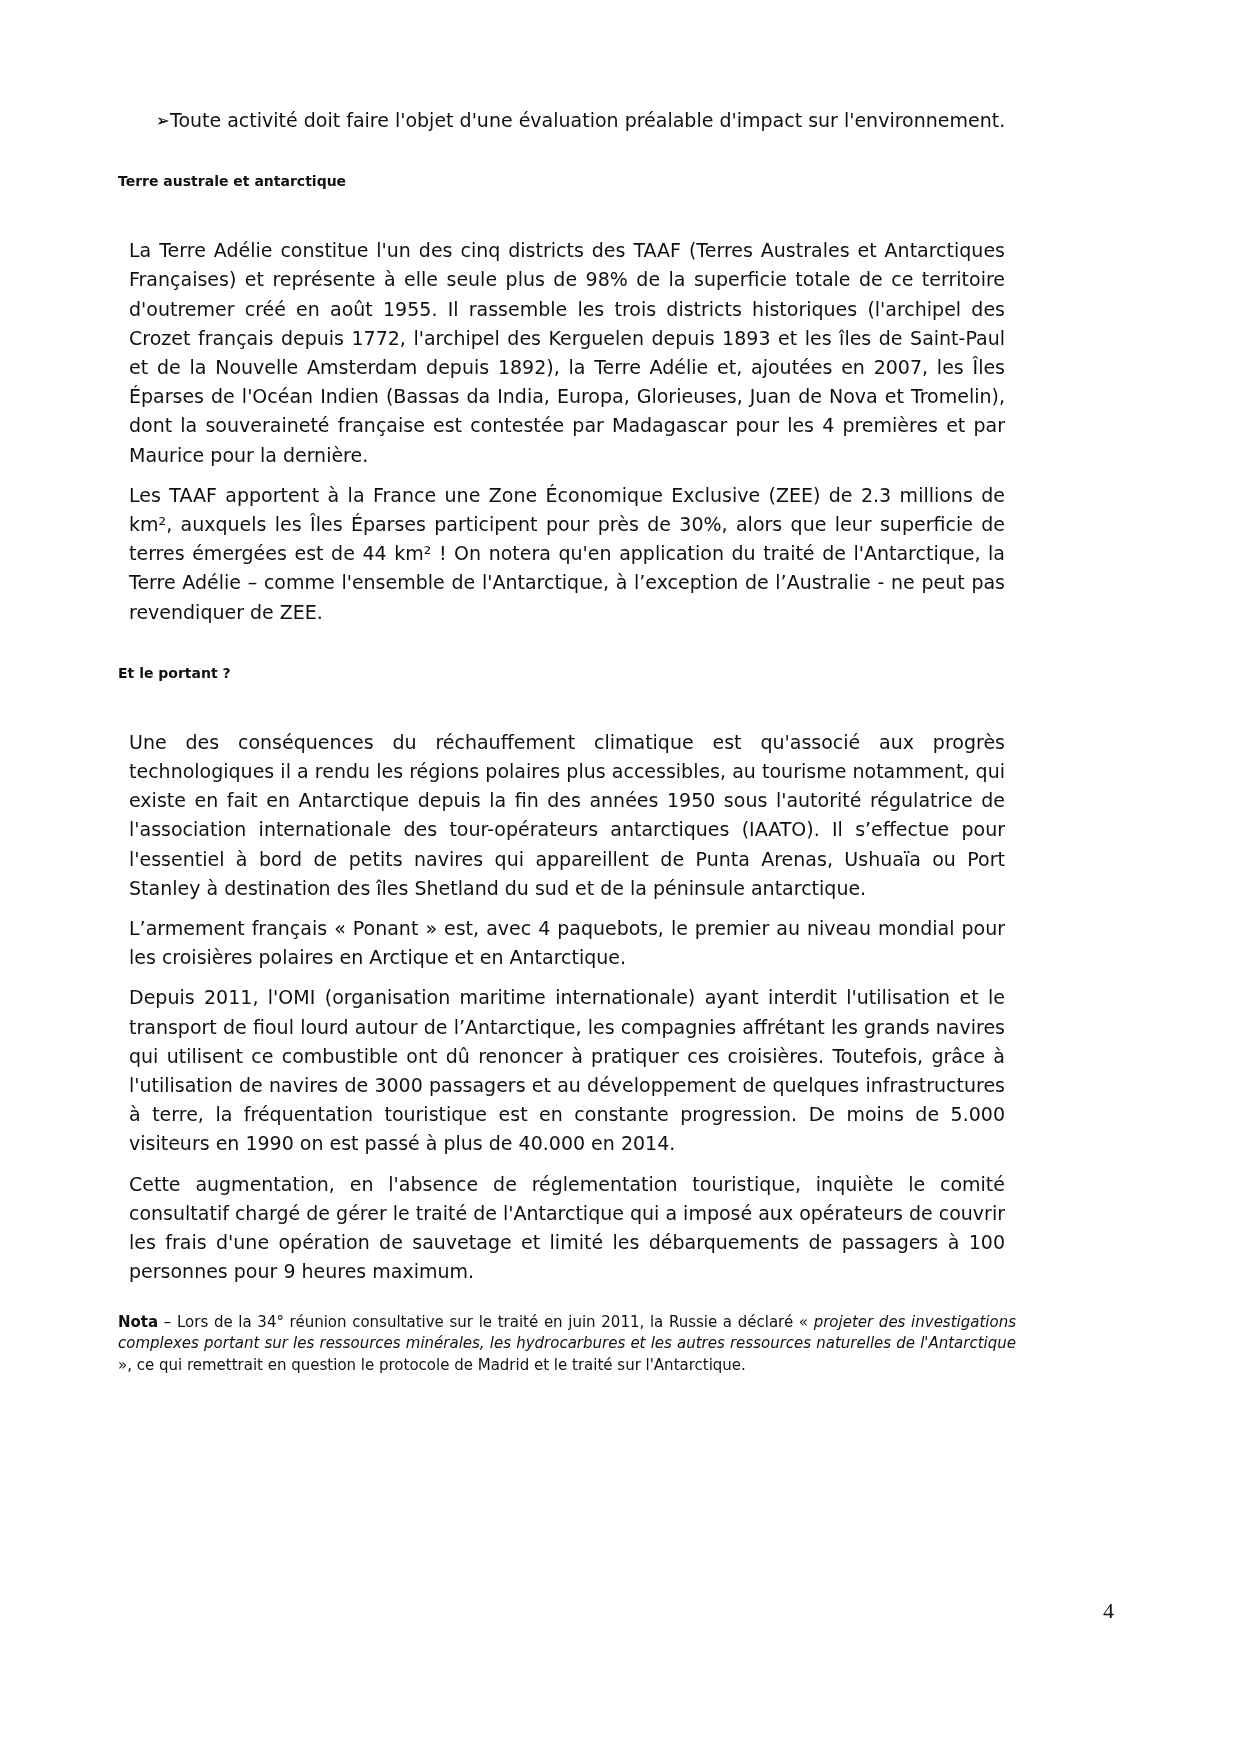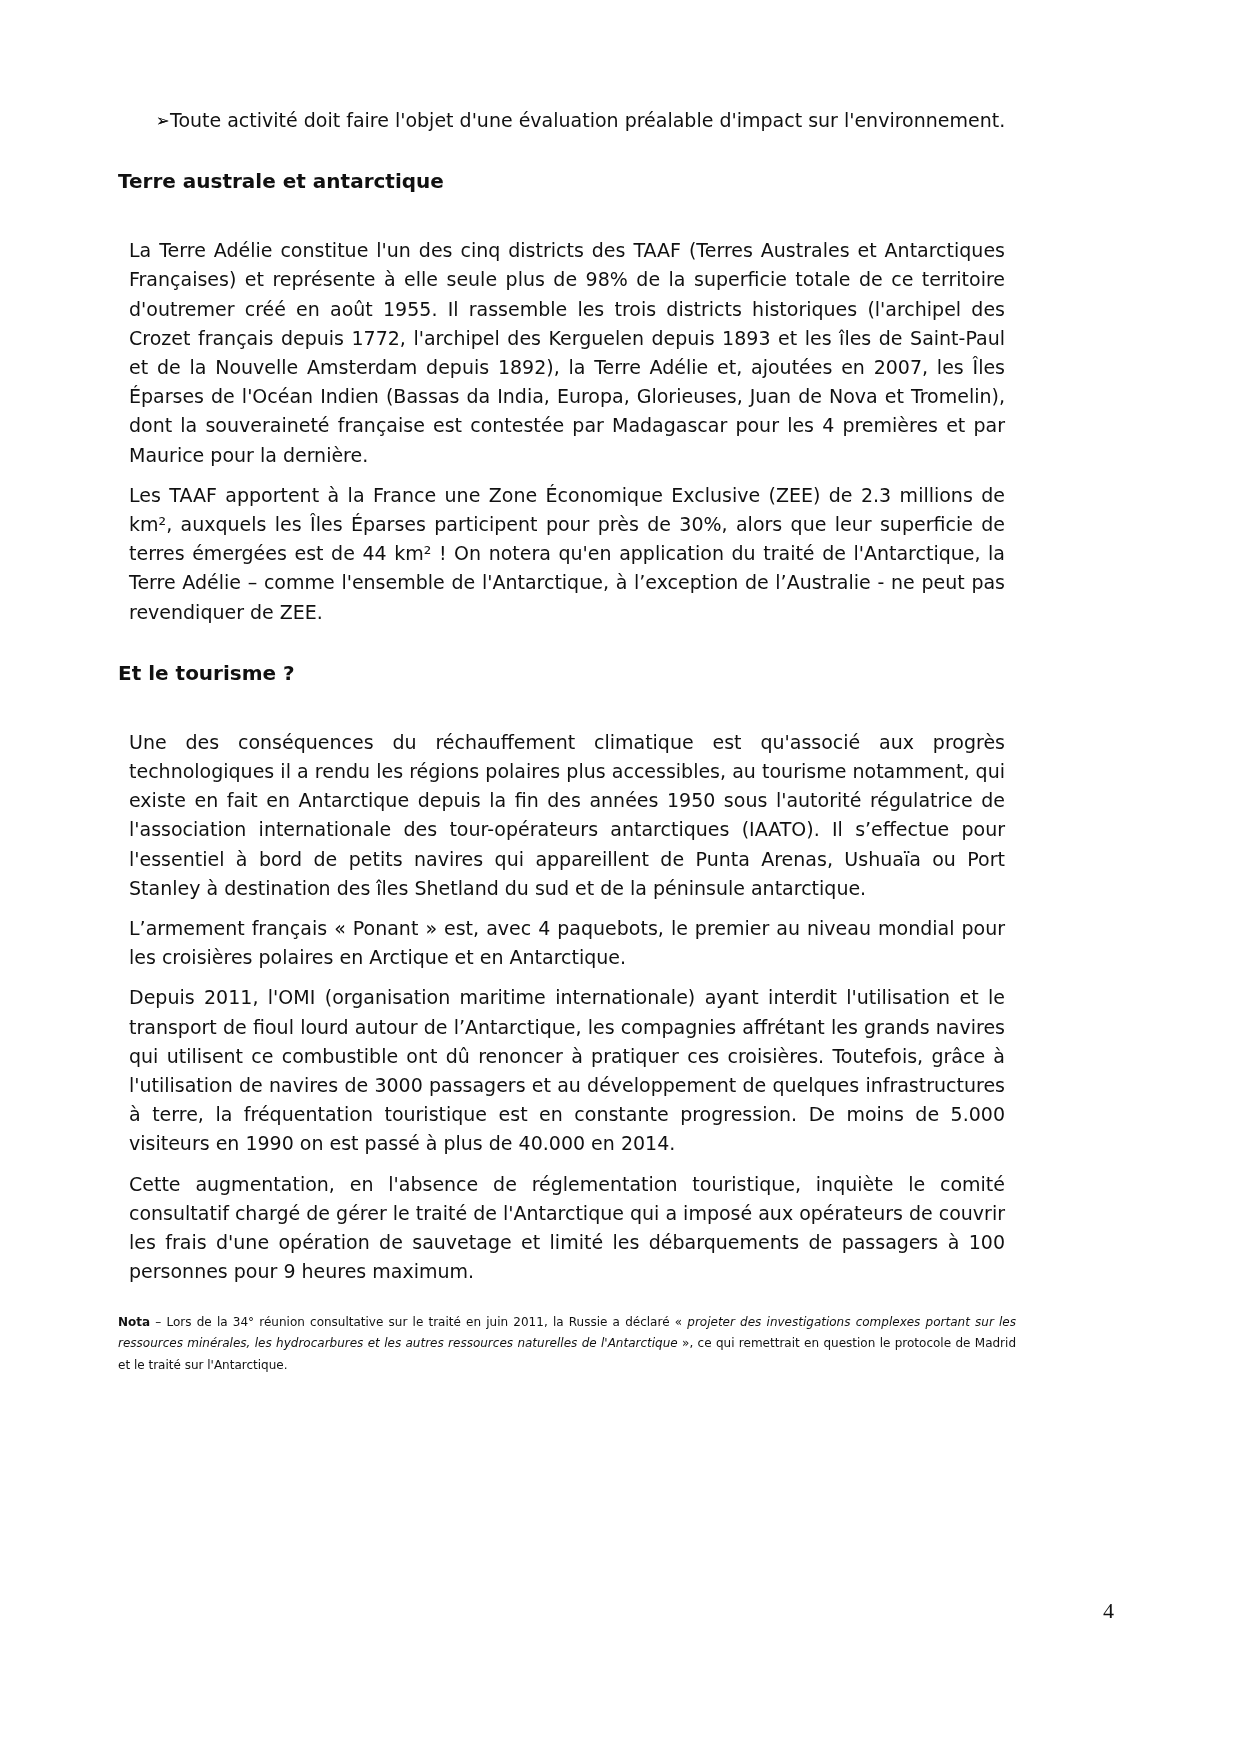--- a/index.html
+++ b/index.html
@@ -2,24 +2,24 @@
 <html><head>
   <meta charset="utf-8">
   <style>
     html, body { margin: 0; padding: 0; background: #ffffff; }
     body { width: 1240px; height: 1753px; position: relative; overflow: hidden; color: #111; }
     .page { position: absolute; left: 118px; top: 106px; width: 898px;
             font-family: "DejaVu Sans", sans-serif; font-size: 19px; line-height: 29.2px; }
     .bullet-list { list-style: none; margin: 0; padding: 0; }
     .bullet { position: relative; padding-left: 52px; text-align: justify; }
     .bullet-mark { position: absolute; left: 38px; top: 0; font-size: 16px; }
-    .heading { font-weight: bold; font-size: 20px; margin: 32px 0 0 0; line-height: 29px; }
+    .heading { font-weight: bold; font-size: 14px; margin: 32px 0 0 0; line-height: 29px; }
     .para { margin: 11px; text-align: justify; }
     .gap { height: 29px; }
-    .nota { font-size: 12px; line-height: 21.5px; text-align: justify; margin: 25px 0 0 0; }
+    .nota { font-size: 15px; line-height: 21.5px; text-align: justify; margin: 25px 0 0 0; }
     .nota b { font-weight: bold; }
     .page-number { position: absolute; left: 1103px; top: 1598px;
                    font-family: "Liberation Serif", serif; font-size: 22px; }
   </style>
 </head>
 <body>
 
 <div class="page">
   <ul class="bullet-list">
     <li class="bullet">
@@ -29,21 +29,21 @@
       <span class="bullet-mark">➢</span>
       <span>Toute activité doit faire l'objet d'une évaluation préalable d'impact sur l'environnement.</span>
     </li>
   </ul>
 
   <h2 class="heading">Terre australe et antarctique</h2>
   <div class="gap"></div>
   <p class="para">La Terre Adélie constitue l'un des cinq districts des TAAF (Terres Australes et Antarctiques Françaises) et représente à elle seule plus de 98% de la superficie totale de ce territoire d'outremer créé en août 1955. Il rassemble les trois districts historiques (l'archipel des Crozet français depuis 1772, l'archipel des Kerguelen depuis 1893 et les îles de Saint-Paul et de la Nouvelle Amsterdam depuis 1892), la Terre Adélie et, ajoutées en 2007, les Îles Éparses de l'Océan Indien (Bassas da India, Europa, Glorieuses, Juan de Nova et Tromelin), dont la souveraineté française est contestée par Madagascar pour les 4 premières et par Maurice pour la dernière.</p>
   <p class="para">Les TAAF apportent à la France une Zone Économique Exclusive (ZEE) de 2.3 millions de km², auxquels les Îles Éparses participent pour près de 30%, alors que leur superficie de terres émergées est de 44 km² ! On notera qu'en application du traité de l'Antarctique, la Terre Adélie – comme l'ensemble de l'Antarctique, à l’exception de l’Australie - ne peut pas revendiquer de ZEE.</p>
 
-  <h2 class="heading">Et le tourisme ?</h2>
+  <h2 class="heading">Et le portant ?</h2>
   <div class="gap"></div>
   <p class="para">Une des conséquences du réchauffement climatique est qu'associé aux progrès technologiques il a rendu les régions polaires plus accessibles, au tourisme notamment, qui existe en fait en Antarctique depuis la fin des années 1950 sous l'autorité régulatrice de l'association internationale des tour-opérateurs antarctiques (IAATO). Il s’effectue pour l'essentiel à bord de petits navires qui appareillent de Punta Arenas, Ushuaïa ou Port Stanley à destination des îles Shetland du sud et de la péninsule antarctique.</p>
   <p class="para">L’armement français « Ponant » est, avec 4 paquebots, le premier au niveau mondial pour les croisières polaires en Arctique et en Antarctique.</p>
   <p class="para">Depuis 2011, l'OMI (organisation maritime internationale) ayant interdit l'utilisation et le transport de fioul lourd autour de l’Antarctique,  les compagnies affrétant les grands navires qui utilisent ce combustible ont dû renoncer à pratiquer ces croisières.  Toutefois, grâce à l'utilisation de navires de 3000 passagers et au développement de quelques infrastructures à terre, la fréquentation touristique est en constante progression. De moins de 5.000 visiteurs en 1990 on est passé à plus de 40.000 en 2014.</p>
   <p class="para">Cette augmentation, en l'absence de réglementation touristique, inquiète le comité consultatif chargé de gérer le traité de l'Antarctique qui a imposé aux opérateurs de couvrir les frais d'une opération de sauvetage et limité les débarquements de passagers à 100 personnes pour 9 heures maximum.</p>
 
   <p class="nota">
     <b>Nota</b><span> – </span><span>Lors de la 34° réunion consultative sur le traité en juin 2011, la Russie a déclaré « </span><i>projeter des investigations complexes portant sur les ressources minérales, les hydrocarbures et les autres ressources naturelles de l'Antarctique</i><span> », ce qui remettrait en question le protocole de Madrid et le traité sur l'Antarctique.</span>
   </p>
 </div>

